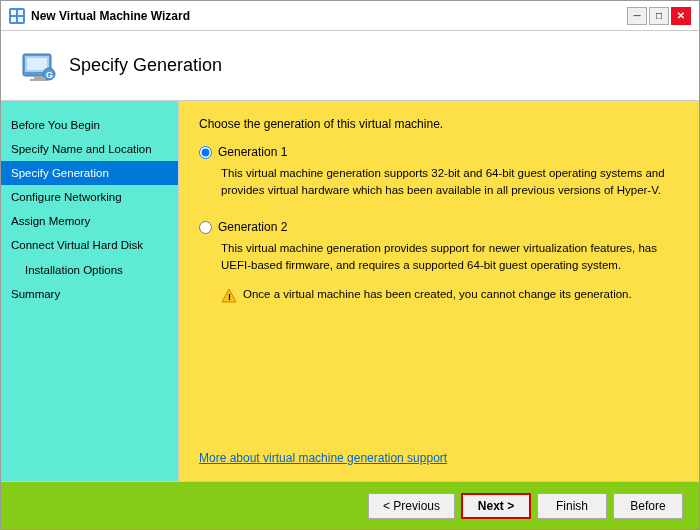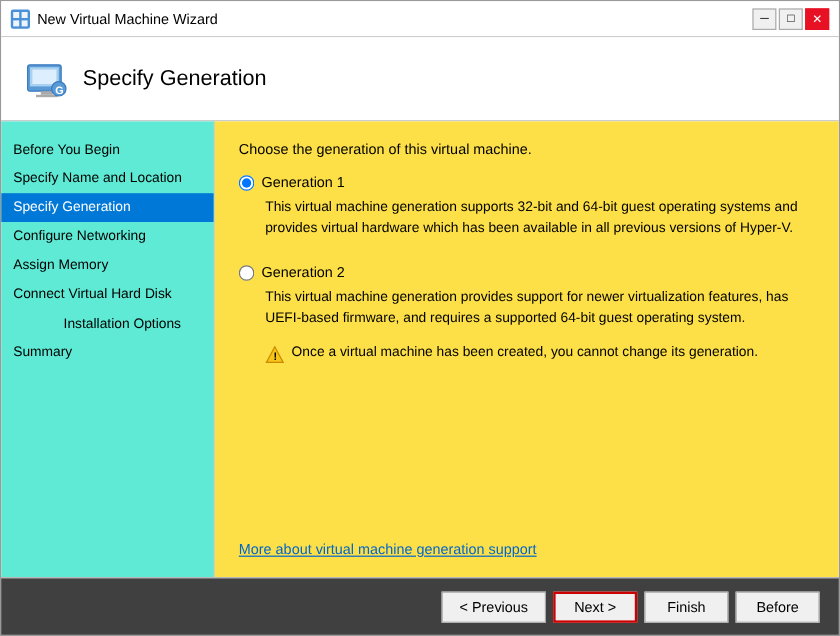--- a/index.html
+++ b/index.html
@@ -24,20 +24,21 @@
       box-shadow: 2px 2px 8px rgba(0,0,0,0.3);
     }
     .title-bar {
       background: #fff;
       height: 30px;
       display: flex;
       align-items: center;
       padding: 0 8px;
       border-bottom: 1px solid #ccc;
       flex-shrink: 0;
+      font-weight: bold;
     }
     .title-bar-icon {
       width: 16px;
       height: 16px;
       margin-right: 6px;
       background: #4a90d9;
       display: flex;
       align-items: center;
       justify-content: center;
       font-size: 10px;
@@ -106,21 +107,20 @@
       color: #000;
       cursor: pointer;
       line-height: 1.4;
     }
     .sidebar-item.active {
       background: #0078d7;
       color: #fff;
     }
     .sidebar-item.sub {
       padding-left: 24px;
-      margin-left: 28px;
     }
 
     .main-content {
       flex: 1;
       background: #fde047;
       padding: 16px 20px;
       display: flex;
       flex-direction: column;
       overflow: hidden;
     }
@@ -177,41 +177,42 @@
       padding-top: 10px;
     }
     .link-text {
       color: #0066cc;
       text-decoration: underline;
       cursor: pointer;
       font-size: 12px;
     }
 
     .footer {
-      background: #404040;
+      background: #84cc16;
       border-top: 1px solid #ccc;
       height: 48px;
       display: flex;
       align-items: center;
       justify-content: flex-end;
       padding: 0 16px;
       gap: 6px;
       flex-shrink: 0;
     }
     .footer-btn {
       height: 26px;
       padding: 0 14px;
       font-size: 12px;
       background: #f0f0f0;
       border: 1px solid #aaa;
       cursor: pointer;
       min-width: 70px;
     }
     .footer-btn.next-btn {
       border: 2px solid #cc0000;
+      font-weight: bold;
     }
 
     .gen2-section {
       margin-top: 10px;
     }
   </style>
 </head>
 <body>
 
 <div class="window">

